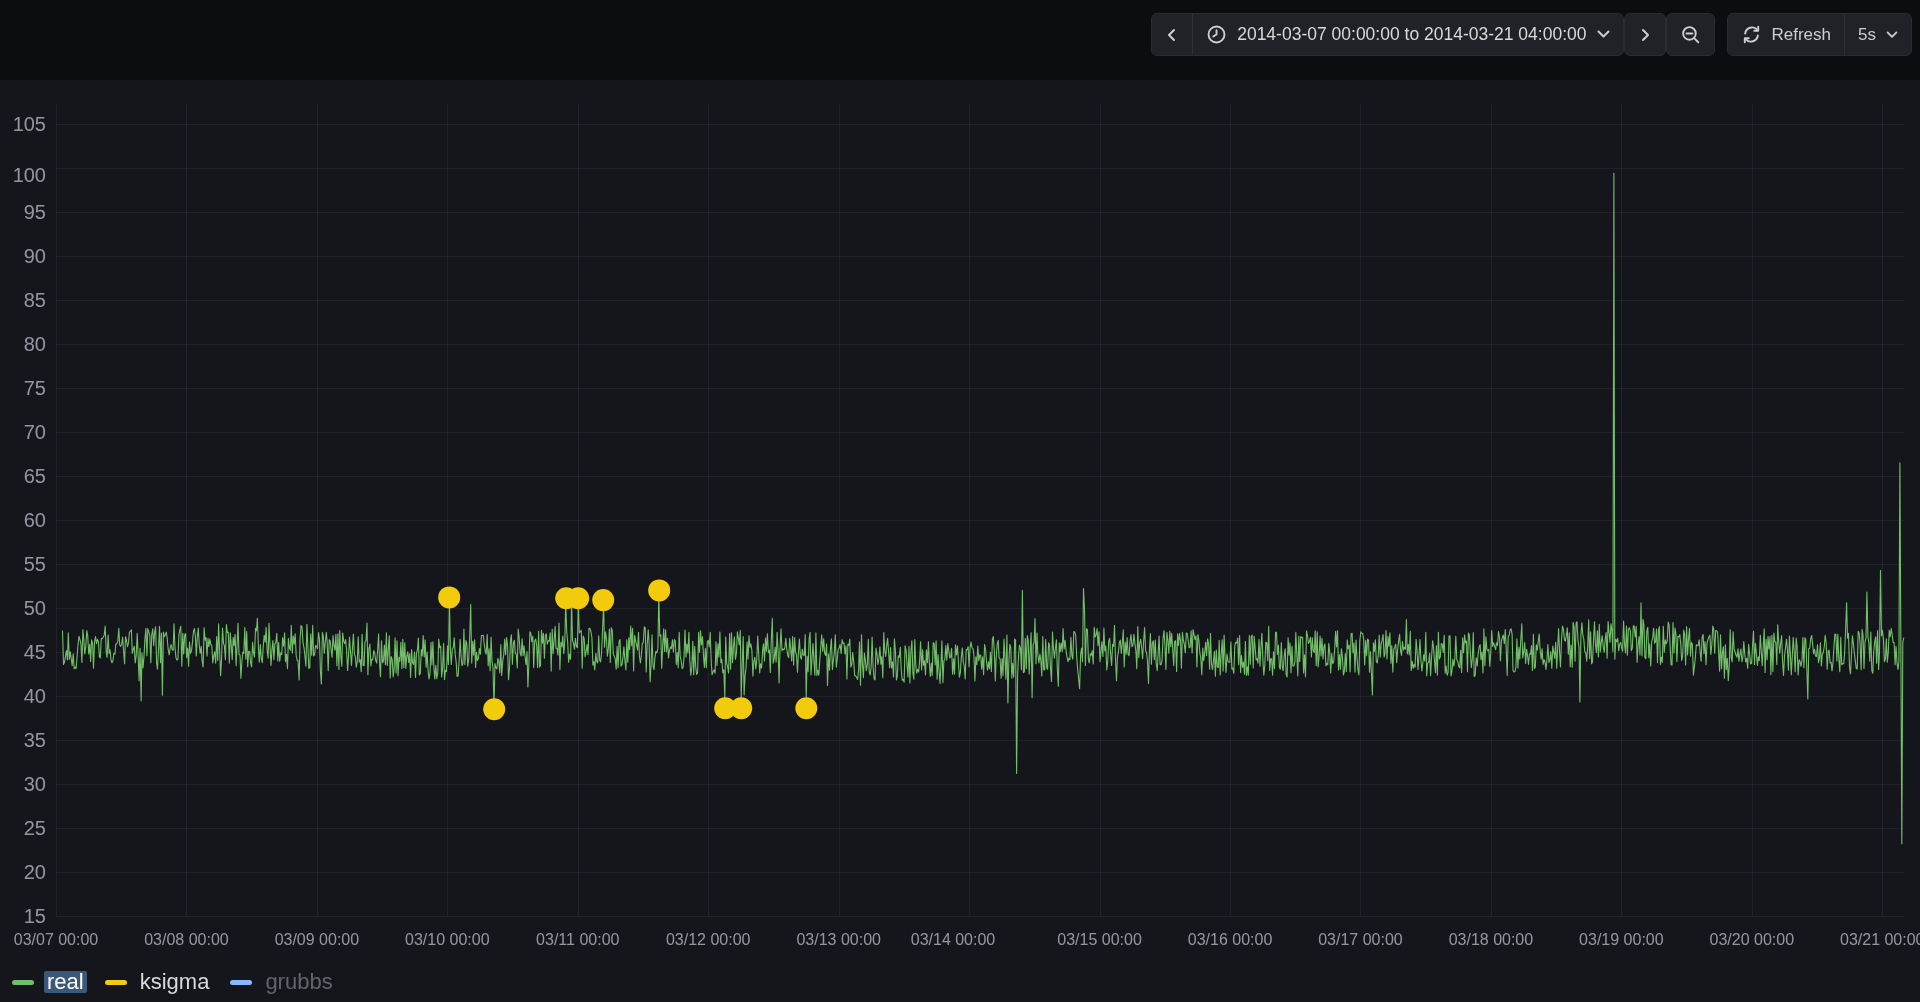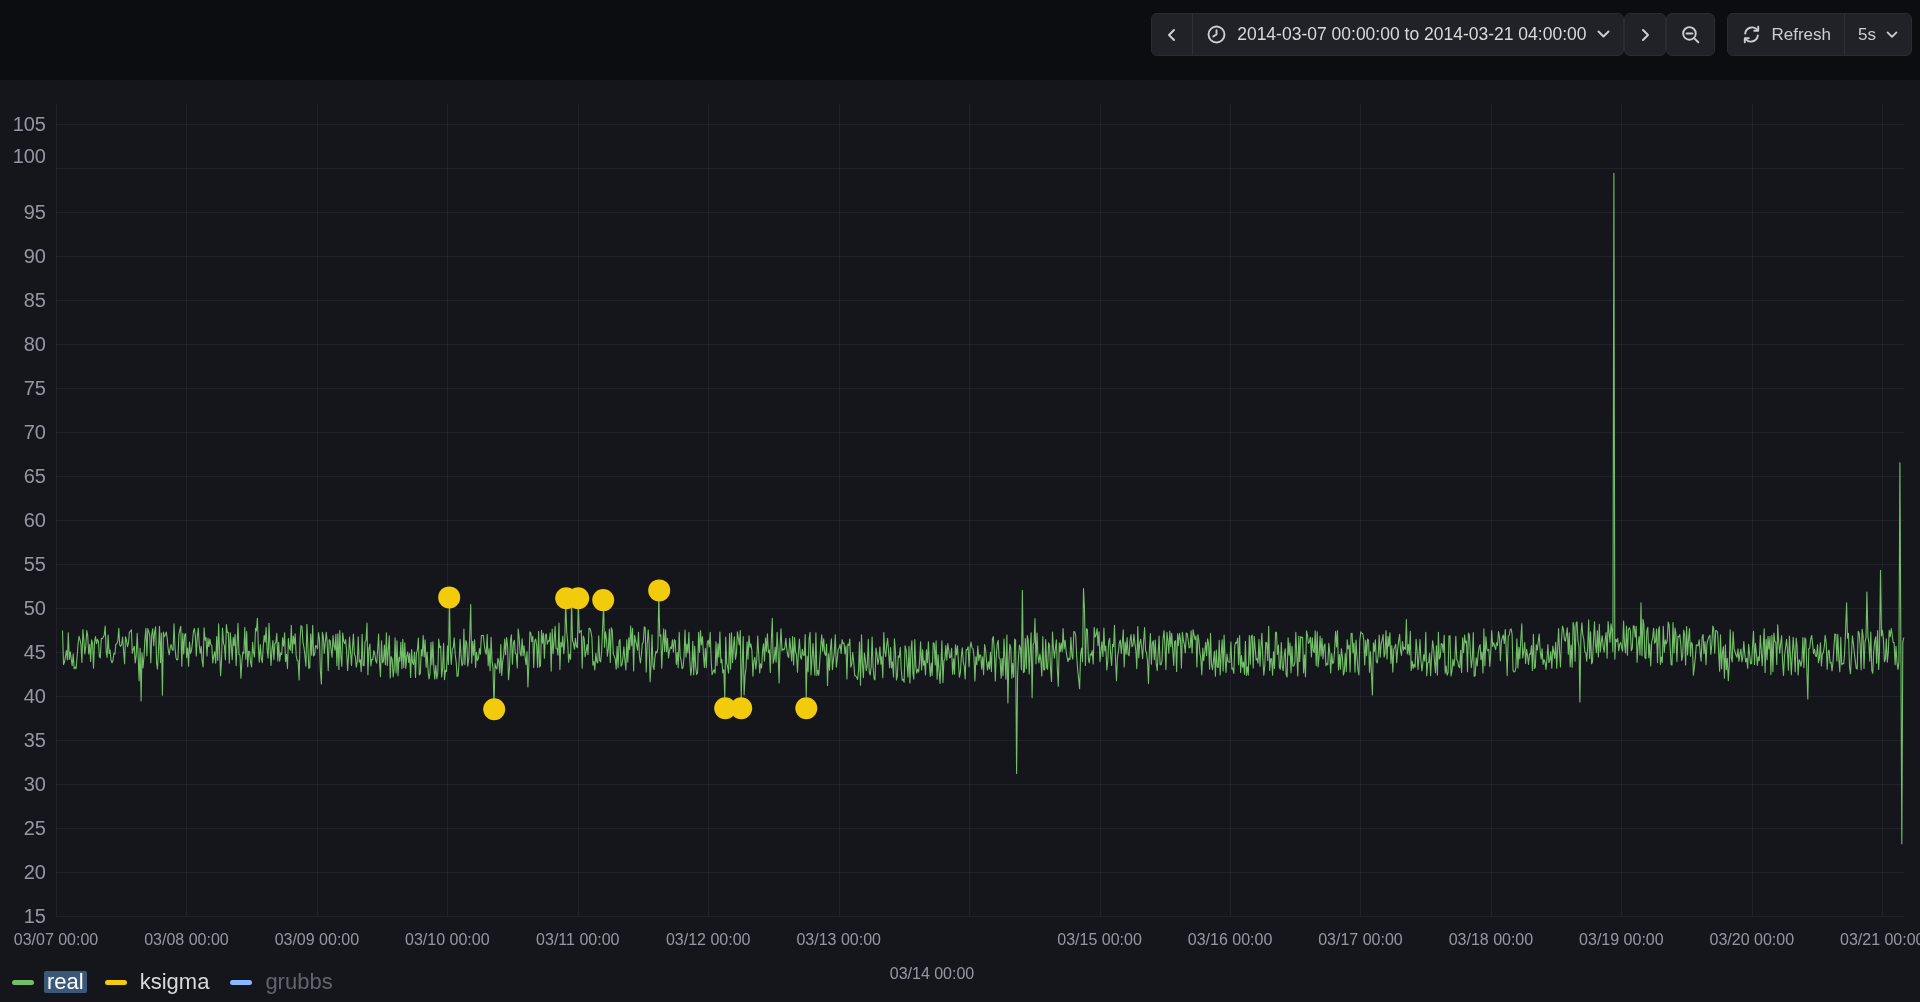--- a/index.html
+++ b/index.html
@@ -154,32 +154,32 @@
       <div class="ytick" style="left: 4px; top: 528px;">50</div>
       <div class="ytick" style="left: 4px; top: 484px;">55</div>
       <div class="ytick" style="left: 4px; top: 440px;">60</div>
       <div class="ytick" style="left: 4px; top: 396px;">65</div>
       <div class="ytick" style="left: 4px; top: 352px;">70</div>
       <div class="ytick" style="left: 4px; top: 308px;">75</div>
       <div class="ytick" style="left: 4px; top: 264px;">80</div>
       <div class="ytick" style="left: 4px; top: 220px;">85</div>
       <div class="ytick" style="left: 4px; top: 176px;">90</div>
       <div class="ytick" style="left: 4px; top: 132px;">95</div>
-      <div class="ytick" style="left: 4px; top: 76px;">100</div>
+      <div class="ytick" style="left: 4px; top: 95px;">100</div>
       <div class="ytick" style="left: 4px; top: 44px;">105</div>
     </div>
   <div id="xticks">
       <div class="xtick" style="left: 56px; top: 852px;">03/07 00:00</div>
       <div class="xtick" style="left: 186.447px; top: 852px;">03/08 00:00</div>
       <div class="xtick" style="left: 316.894px; top: 852px;">03/09 00:00</div>
       <div class="xtick" style="left: 447.34px; top: 852px;">03/10 00:00</div>
       <div class="xtick" style="left: 577.787px; top: 852px;">03/11 00:00</div>
       <div class="xtick" style="left: 708.234px; top: 852px;">03/12 00:00</div>
       <div class="xtick" style="left: 838.681px; top: 852px;">03/13 00:00</div>
-      <div class="xtick" style="left: 932px; top: 852px; margin-top: 34px;">03/14 00:00</div>
+      <div class="xtick" style="left: 953px; top: 852px;">03/14 00:00</div>
       <div class="xtick" style="left: 1099.57px; top: 852px;">03/15 00:00</div>
       <div class="xtick" style="left: 1230.02px; top: 852px;">03/16 00:00</div>
       <div class="xtick" style="left: 1360.47px; top: 852px;">03/17 00:00</div>
       <div class="xtick" style="left: 1490.91px; top: 852px;">03/18 00:00</div>
       <div class="xtick" style="left: 1621.36px; top: 852px;">03/19 00:00</div>
       <div class="xtick" style="left: 1751.81px; top: 852px;">03/20 00:00</div>
       <div class="xtick" style="left: 1882.25px; top: 852px;">03/21 00:00</div>
     </div>
 
   <div class="legend">

